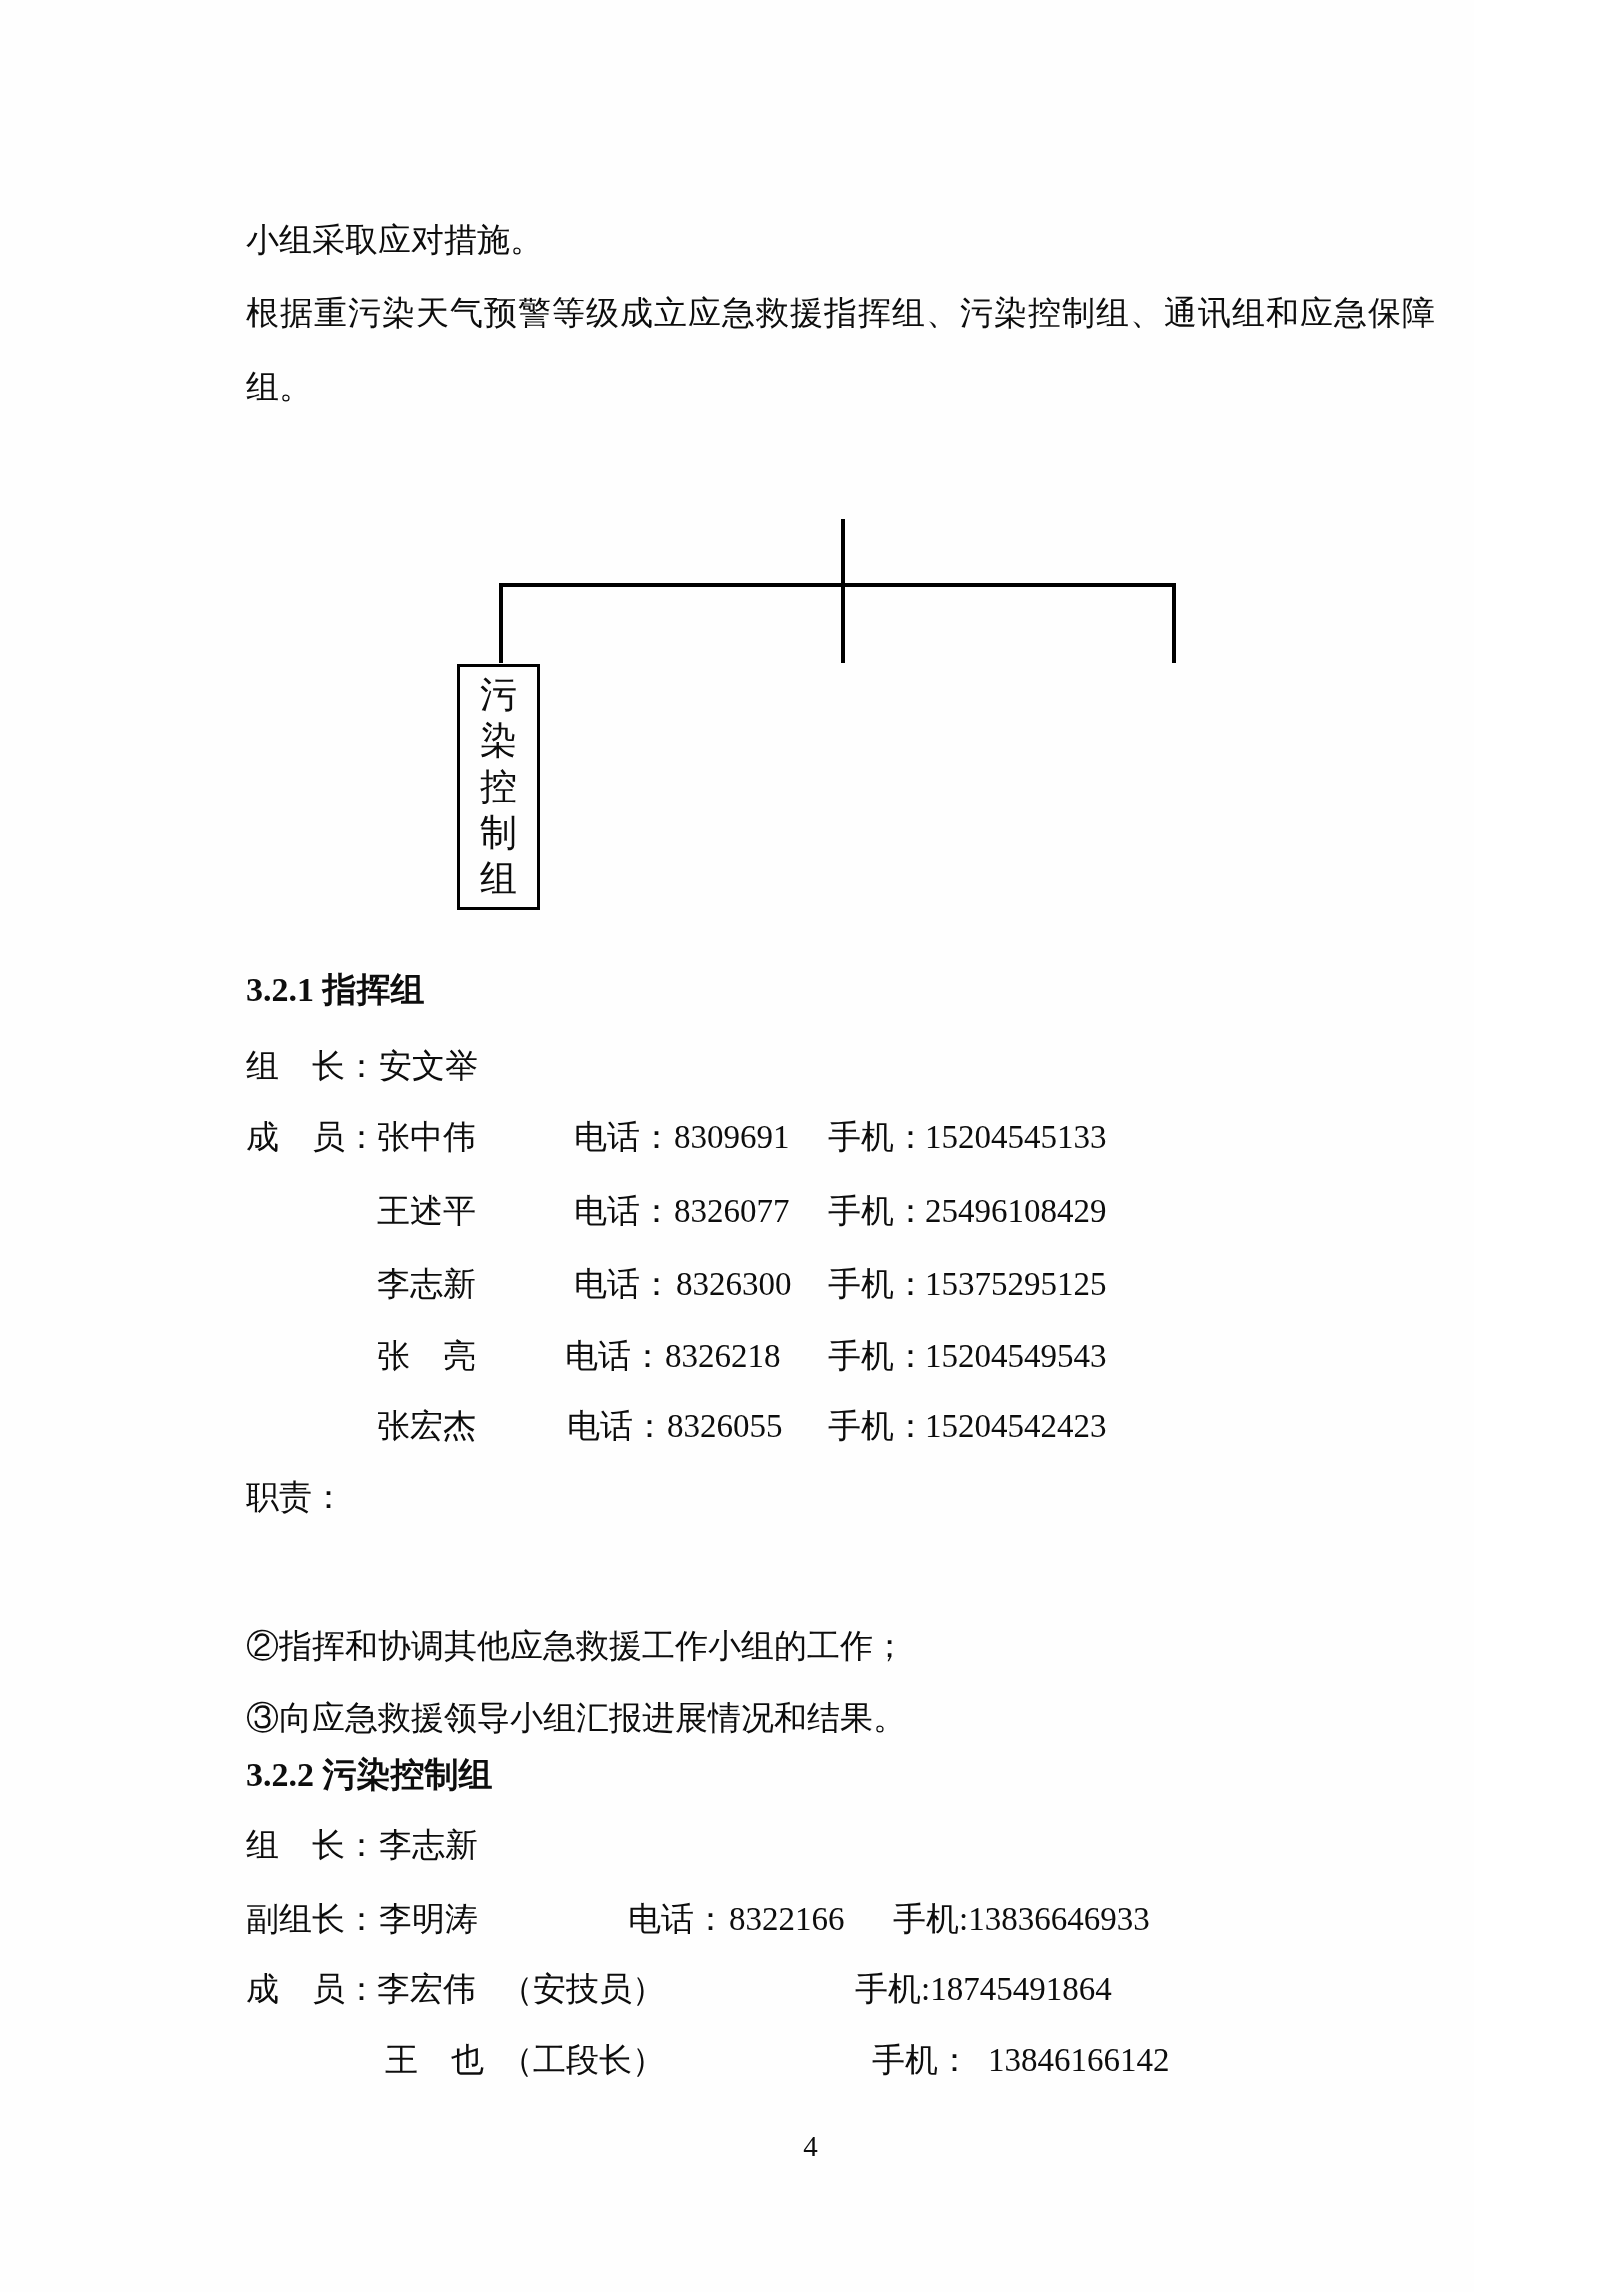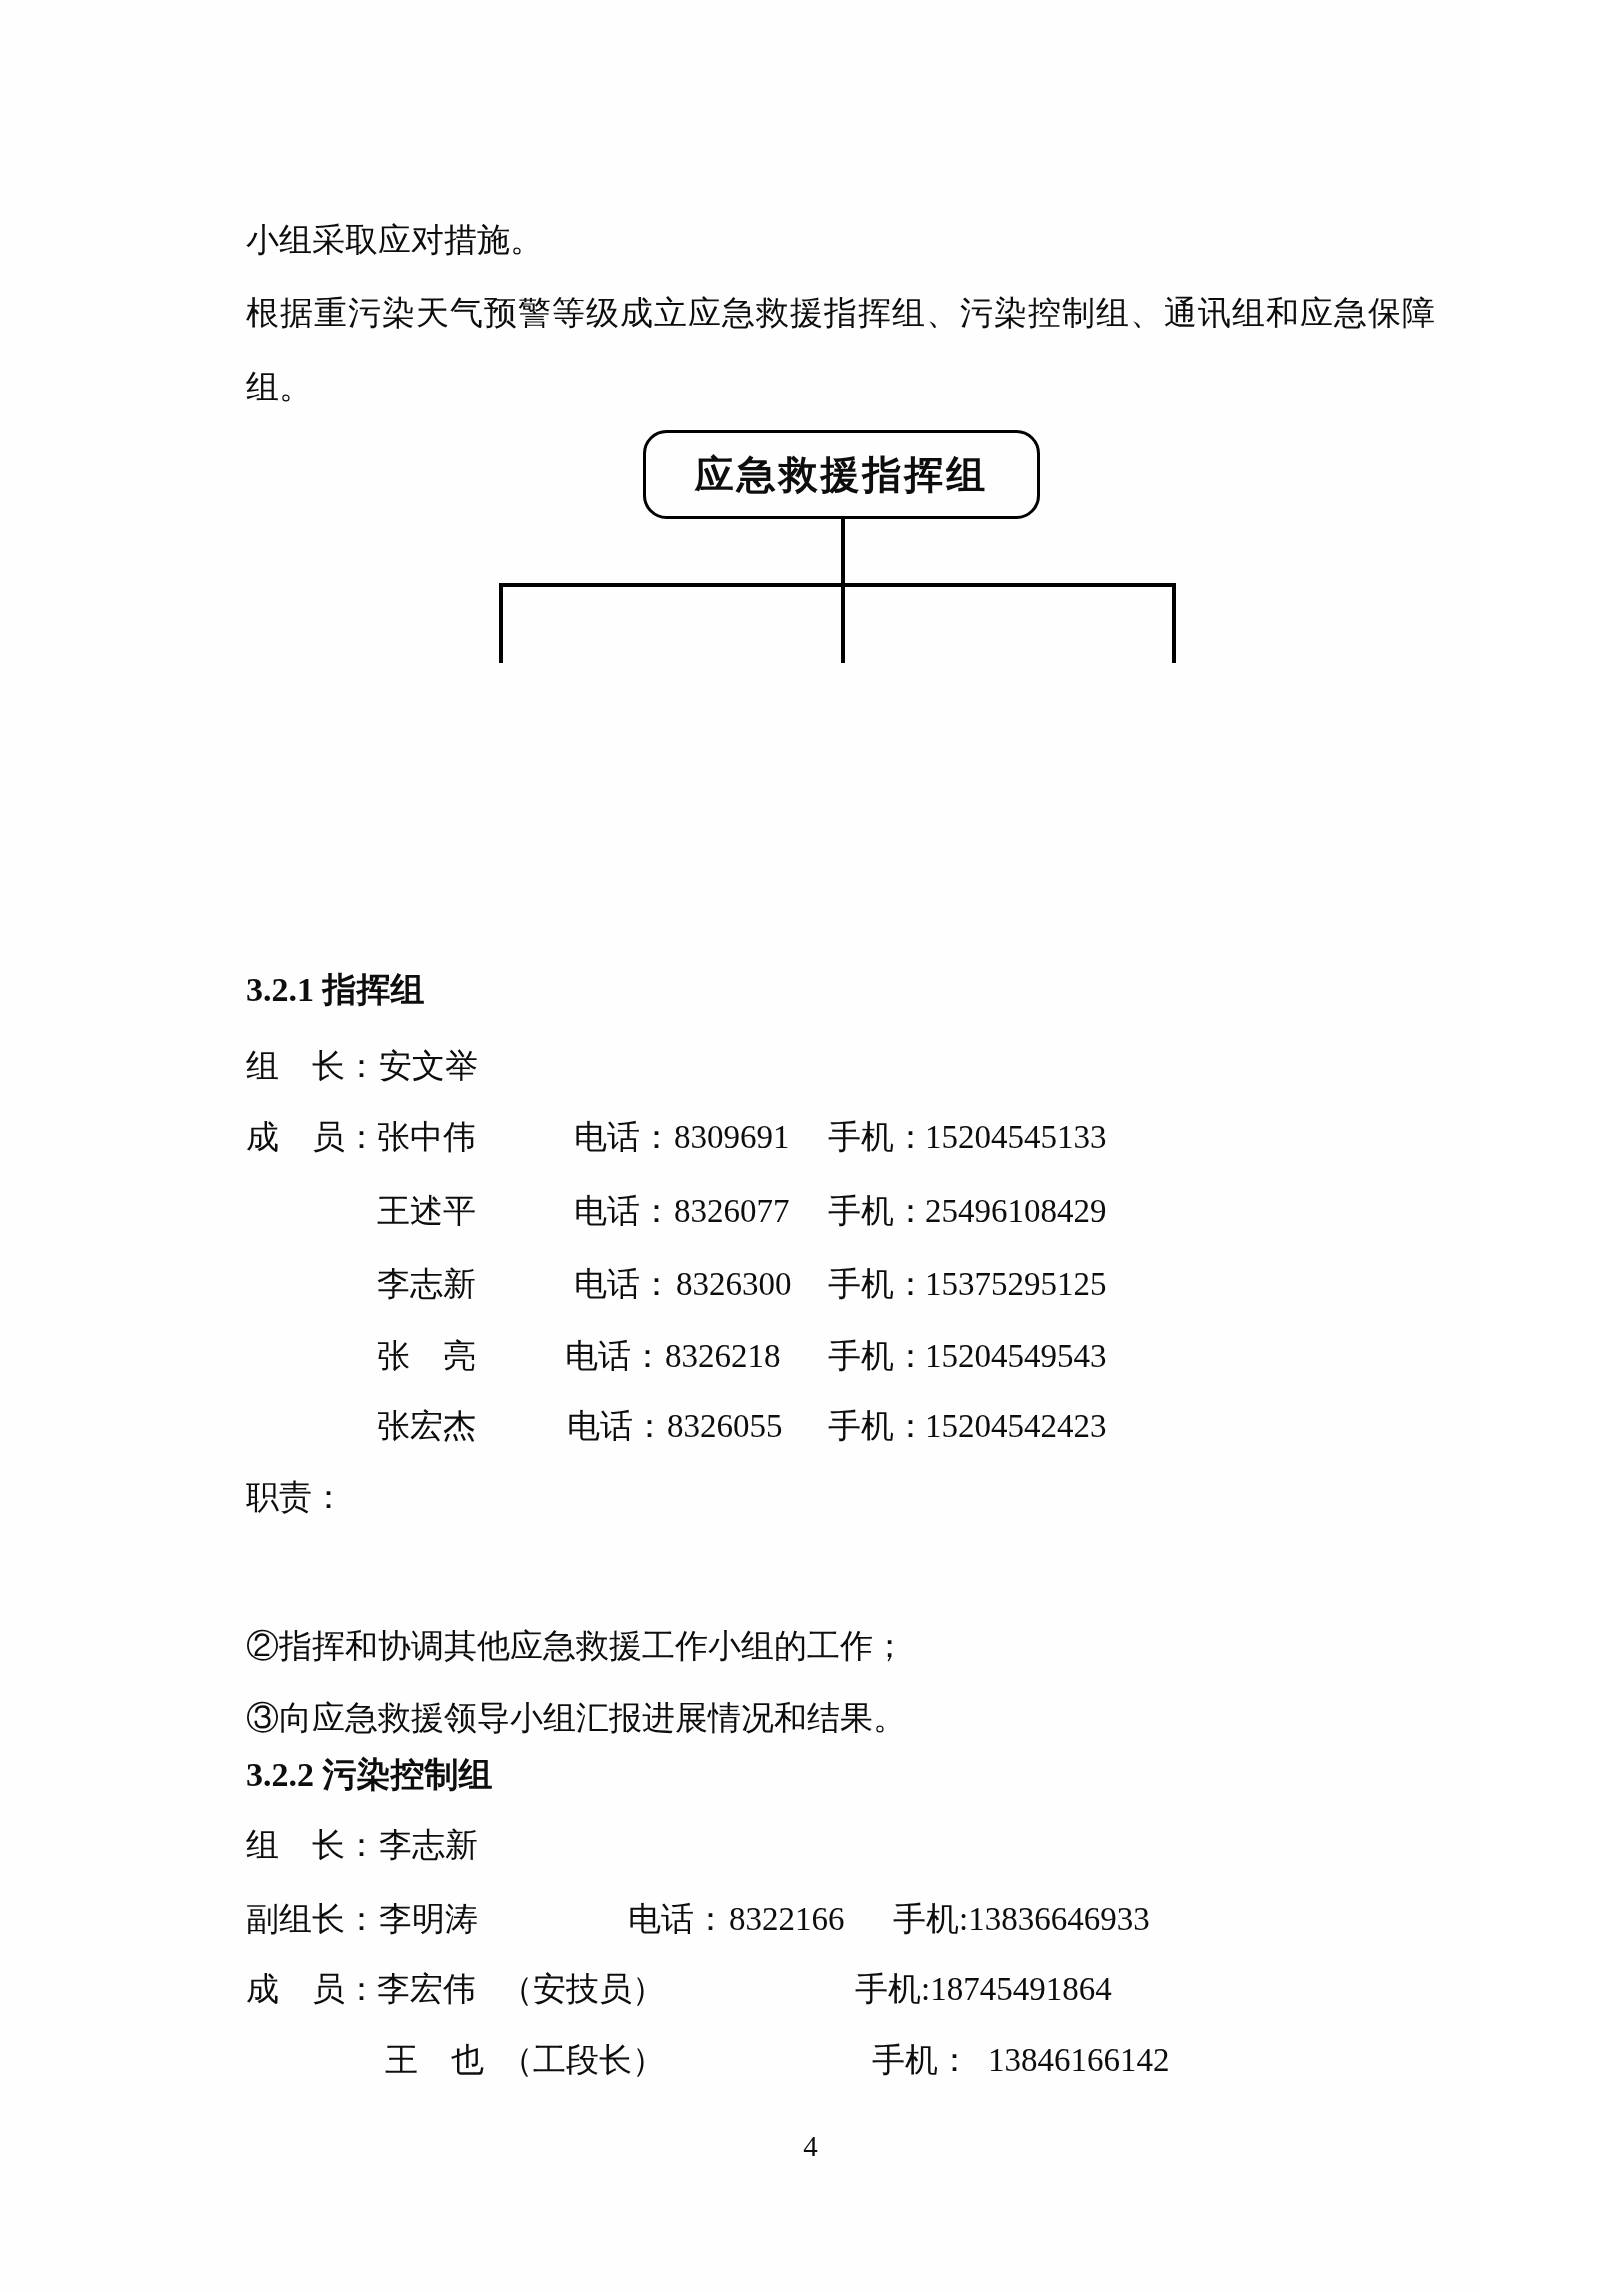--- a/index.html
+++ b/index.html
@@ -48,29 +48,29 @@
   <div class="line" style="top:216px">
     <span class="seg" style="left:246px">小组采取应对措施。</span>
   </div>
   <div class="line" style="top:289px">
     <span class="seg justify2" style="left:246px">根据重污染天气预警等级成立应急救援指挥组、污染控制组、通讯组和应急保障</span>
   </div>
   <div class="line" style="top:363px">
     <span class="seg" style="left:246px">组。</span>
   </div>
 
-  <div class="root-box">
-    <span>应急救援指挥组</span>
-  </div>
   <div class="cline" style="left:841px; top:519px; width:3.9px; height:66px;"></div>
   <div class="cline" style="left:501px; top:583px; width:675px; height:3.9px;"></div>
   <div class="cline" style="left:499px; top:583px; width:3.9px; height:80px;"></div>
   <div class="cline" style="left:841px; top:583px; width:3.9px; height:80px;"></div>
   <div class="cline" style="left:1172px; top:583px; width:3.9px; height:80px;"></div>
 
+  <div class="vbox" style="left:457px">
+    <span class="vlbl">污染控制组</span>
+  </div>
 
   <div class="line" style="top:965px">
     <span class="seg h" style="left:246px">3.2.1 指挥组</span>
   </div>
   <div class="line" style="top:1042px">
     <span class="seg" style="left:246px">组　长：</span>
     <span class="seg" style="left:379px">安文举</span>
   </div>
 
   <div class="line" style="top:1113px">

